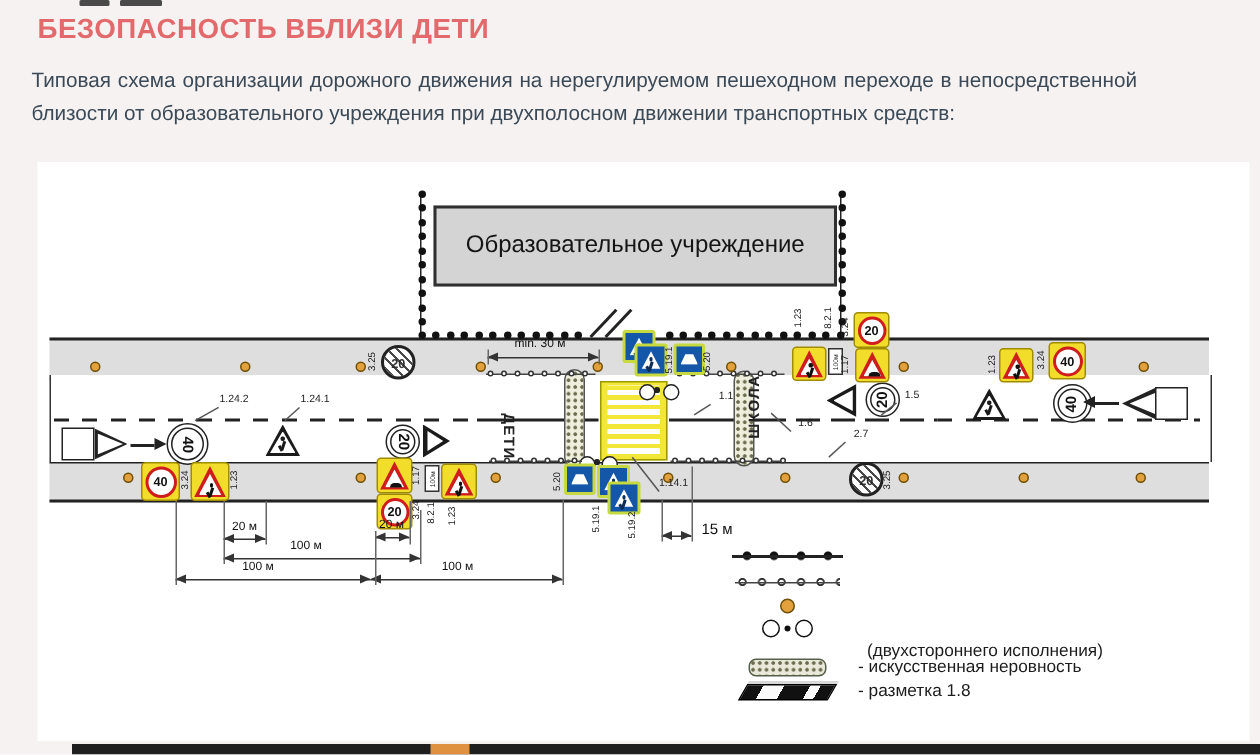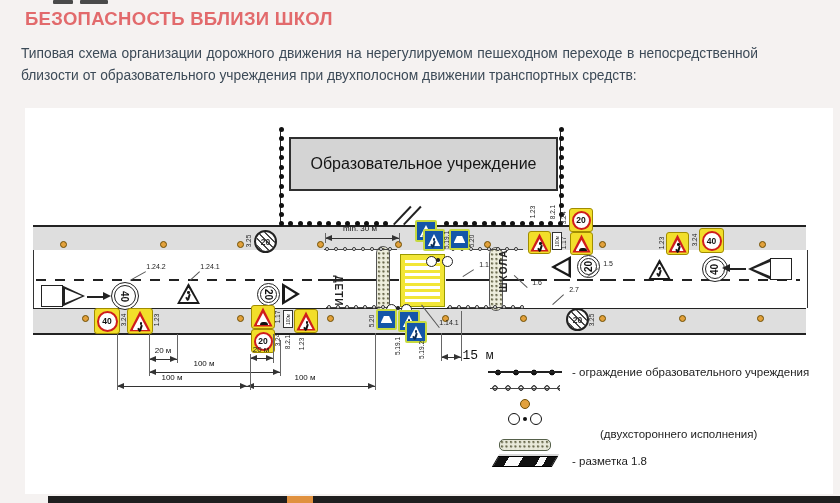--- a/index.html
+++ b/index.html
@@ -27,21 +27,21 @@
   #building{
     left:289px;top:137px;width:265px;height:50px;background:#d4d4d4;
     border:2px solid #2f2f2f;display:flex;align-items:center;justify-content:center;
     text-align:center;font-size:16px;line-height:1.25;color:#151515;
   }
   
   #legend{left:478px;top:362px;width:356px;}
   .lrow{position:absolute;left:0;display:flex;align-items:center;}
   .licon-cell{width:94px;display:flex;justify-content:center;align-items:center;}
   .ltext{font-size:11.5px;color:#1c1c1c;white-space:nowrap;}
-  .ltext2{position:absolute;left:100px;font-size:11.5px;color:#1c1c1c;white-space:nowrap;margin-left:22px;}
+  .ltext2{position:absolute;left:100px;font-size:11.5px;color:#1c1c1c;white-space:nowrap;}
   .ic-fence{width:74px;height:9px;
     background:linear-gradient(#222,#222) 0 50%/100% 2px no-repeat,
       radial-gradient(circle at 4px 4.5px,#111 2.6px,transparent 3.2px) 6px 0/18px 9px repeat-x;}
   .ic-pedfence{width:70px;height:8px;
     background:linear-gradient(#444,#444) 0 50%/100% 1px no-repeat,
       radial-gradient(circle at 3px 4px,#fff 1.4px,#333 1.7px 2.5px,transparent 3px) 2px 0/13px 8px repeat-x;}
   .ic-light{width:8px;height:8px;border-radius:50%;background:#e2a13c;border:1.5px solid #6f4f05;}
   .ic-t7{display:flex;align-items:center;gap:3px;}
   .ic-t7 .c{width:10px;height:10px;border-radius:50%;border:1.5px solid #111;background:#fff;}
   .ic-t7 .d{width:4px;height:4px;border-radius:50%;background:#111;}
@@ -52,21 +52,21 @@
     box-shadow:0 -2px 0 #d8d8d8;}
   #bottom-bar{left:48px;top:496px;width:792px;height:7px;background:#1f1f1f;}
   #bottom-bar-accent{left:239px;top:0;width:26px;height:7px;background:#e0913f;}
 </style>
 </head>
 <body>
 
 <div class="abs crop-mark" style="left:53px;width:20px;"></div>
 <div class="abs crop-mark" style="left:80px;width:28px;"></div>
 
-<div class="abs" id="page-title">БЕЗОПАСНОСТЬ ВБЛИЗИ ШКОЛ</div>
+<div class="abs" id="page-title">БЕЗОПАСНОСТЬ ВБЛИЗИ ДЕТИ</div>
 <div class="abs" id="intro">Типовая схема организации дорожного движения на нерегулируемом пешеходном переходе в непосредственной близости от образовательного учреждения при двухполосном движении транспортных средств:</div>
 
 <div class="abs" id="panel"></div>
 
 <div class="abs band" id="sidewalk-top"></div>
 <div class="abs" id="roadway"></div>
 <div class="abs band" id="sidewalk-bottom"></div>
 <div class="abs" id="building">Образовательное учреждение</div>
 
 <div class="abs" id="diagram-layer" style="left:0;top:0;width:840px;height:503px;">
@@ -368,21 +368,21 @@
     <div style="position: absolute; left: 564px; top: 295px; width: 14.8661px; height: 1px; background: rgb(85, 85, 85); transform-origin: 0px 0px; transform: rotate(2.40378rad);"></div>
     <div style="position: absolute; left: 431px; top: 319px; width: 36px; text-align: center; font-size: 7px; color: rgb(34, 34, 34);">1.14.1</div>
     <div style="position: absolute; left: 439px; top: 328px; width: 29.2062px; height: 1px; background: rgb(85, 85, 85); transform-origin: 0px 0px; transform: rotate(-2.23484rad);"></div>
     <div style="position: absolute; left: 325px; top: 238px; width: 74px; height: 1px; background: rgb(51, 51, 51); transform-origin: 0px 0px; transform: rotate(0rad);"></div>
     <div style="position: absolute; left: 325px; top: 235px; width: 0px; height: 0px; border-top: 3px solid transparent; border-bottom: 3px solid transparent; border-right: 7px solid rgb(51, 51, 51);"></div>
     <div style="position: absolute; left: 392px; top: 235px; width: 0px; height: 0px; border-top: 3px solid transparent; border-bottom: 3px solid transparent; border-left: 7px solid rgb(51, 51, 51);"></div>
     <div style="position: absolute; left: 334px; top: 224px; width: 52px; text-align: center; font-size: 8px; color: rgb(17, 17, 17);">min. 30 м</div>
     <div style="position: absolute; left: 441px; top: 357px; width: 20px; height: 1px; background: rgb(51, 51, 51); transform-origin: 0px 0px; transform: rotate(0rad);"></div>
     <div style="position: absolute; left: 441px; top: 354px; width: 0px; height: 0px; border-top: 3px solid transparent; border-bottom: 3px solid transparent; border-right: 7px solid rgb(51, 51, 51);"></div>
     <div style="position: absolute; left: 454px; top: 354px; width: 0px; height: 0px; border-top: 3px solid transparent; border-bottom: 3px solid transparent; border-left: 7px solid rgb(51, 51, 51);"></div>
-    <div style="position: absolute; left: 452px; top: 348px; width: 52px; text-align: center; font-size: 13px; color: rgb(17, 17, 17); font-family: Liberation Mono, monospace;">15 м</div>
+    <div style="position: absolute; left: 452px; top: 348px; width: 52px; text-align: center; font-size: 10px; color: rgb(17, 17, 17);">15 м</div>
     <div style="position: absolute; left: 149px; top: 359px; width: 28px; height: 1px; background: rgb(51, 51, 51); transform-origin: 0px 0px; transform: rotate(0rad);"></div>
     <div style="position: absolute; left: 149px; top: 356px; width: 0px; height: 0px; border-top: 3px solid transparent; border-bottom: 3px solid transparent; border-right: 7px solid rgb(51, 51, 51);"></div>
     <div style="position: absolute; left: 170px; top: 356px; width: 0px; height: 0px; border-top: 3px solid transparent; border-bottom: 3px solid transparent; border-left: 7px solid rgb(51, 51, 51);"></div>
     <div style="position: absolute; left: 137px; top: 346px; width: 52px; text-align: center; font-size: 8px; color: rgb(17, 17, 17);">20 м</div>
     <div style="position: absolute; left: 250px; top: 358px; width: 23px; height: 1px; background: rgb(51, 51, 51); transform-origin: 0px 0px; transform: rotate(0rad);"></div>
     <div style="position: absolute; left: 250px; top: 355px; width: 0px; height: 0px; border-top: 3px solid transparent; border-bottom: 3px solid transparent; border-right: 7px solid rgb(51, 51, 51);"></div>
     <div style="position: absolute; left: 266px; top: 355px; width: 0px; height: 0px; border-top: 3px solid transparent; border-bottom: 3px solid transparent; border-left: 7px solid rgb(51, 51, 51);"></div>
     <div style="position: absolute; left: 235px; top: 345px; width: 52px; text-align: center; font-size: 8px; color: rgb(17, 17, 17);">20 м</div>
     <div style="position: absolute; left: 149px; top: 372px; width: 131px; height: 1px; background: rgb(51, 51, 51); transform-origin: 0px 0px; transform: rotate(0rad);"></div>
     <div style="position: absolute; left: 149px; top: 369px; width: 0px; height: 0px; border-top: 3px solid transparent; border-bottom: 3px solid transparent; border-right: 7px solid rgb(51, 51, 51);"></div>
@@ -407,21 +407,20 @@
     <div style="position: absolute; left: 461px; top: 311px; width: 1px; height: 50px; background: rgb(102, 102, 102);"></div>
     <div style="position: absolute; left: 325px; top: 233px; width: 1px; height: 10px; background: rgb(102, 102, 102);"></div>
     <div style="position: absolute; left: 399px; top: 233px; width: 1px; height: 10px; background: rgb(102, 102, 102);"></div>
   </div>
 
 <div class="abs" id="legend">
   <div class="lrow" style="top:4px;">
     <div class="licon-cell">
         <div class="ic-fence"></div>
       </div>
-    <div class="ltext">- ограждение образовательного учреждения</div>
   </div>
   <div class="lrow" style="top:22px;">
     <div class="licon-cell">
         <div class="ic-pedfence"></div>
       </div>
   </div>
   <div class="lrow" style="top:37px;">
     <div class="licon-cell">
         <div class="ic-light"></div>
       </div>
@@ -433,20 +432,21 @@
           <span class="d"></span>
           <span class="c"></span>
         </div>
       </div>
   </div>
   <div class="ltext2" style="top:66px;">(двухстороннего исполнения)</div>
   <div class="lrow" style="top:77px;">
     <div class="licon-cell">
         <div class="ic-hump"></div>
       </div>
+    <div class="ltext">- искусственная неровность</div>
   </div>
   <div class="lrow" style="top:93px;">
     <div class="licon-cell">
         <div class="ic-m27"></div>
       </div>
     <div class="ltext">- разметка 1.8</div>
   </div>
 </div>
 
 <div class="abs" id="bottom-bar">

